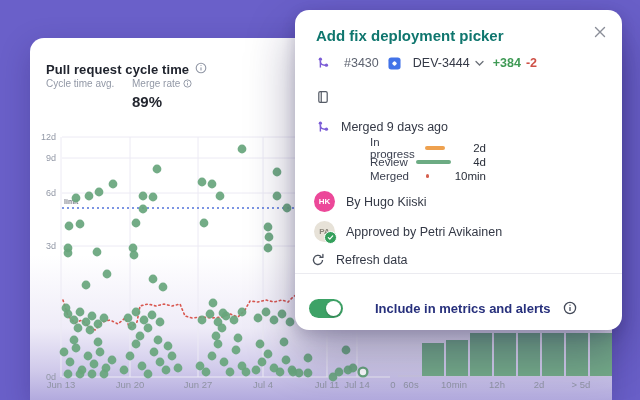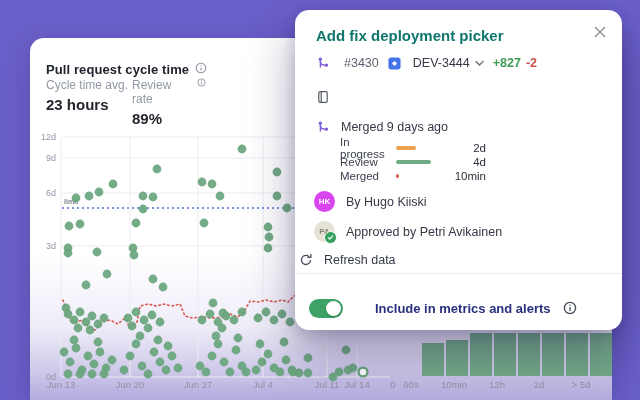--- a/index.html
+++ b/index.html
@@ -9,55 +9,55 @@
   
   .underlay{
     position:absolute;left:30px;top:38px;width:582px;height:362px;
     border-radius:14px 14px 0 0;
     background:linear-gradient(180deg,#ffffff 0%,#ffffff 60%,#efecf8 80%,#cfc9ea 92%,#b2aade 100%);
     box-shadow:0 10px 30px rgba(30,20,80,.25);
   }
   .lc-header{position:absolute;left:16px;top:12px;display:flex;align-items:flex-start;gap:6px;z-index:2;margin-top:12px;}
   .lc-title{font-size:13px;font-weight:700;color:#20242e;letter-spacing:.1px;}
   .metrics{position:absolute;left:16px;top:40px;display:grid;grid-template-columns:86px 74px auto;z-index:2;}
-  .metric .m-label{font-size:12px;color:#9298a6;display:flex;align-items:flex-start;gap:3px;}
+  .metric .m-label{font-size:10px;color:#9298a6;display:flex;align-items:center;gap:3px;}
   .metric .m-value{font-size:15px;font-weight:700;color:#23262f;margin-top:4px;}
   #chart-svg{position:absolute;left:0;top:0;}
 
   
   .popup{
     position:absolute;left:295px;top:10px;width:327px;height:320px;background:#ffffff;
     border-radius:14px;box-shadow:0 22px 48px rgba(25,18,70,.38),0 4px 14px rgba(25,18,70,.18);
   }
   .p-title{position:absolute;left:21px;top:17px;font-size:15px;font-weight:700;color:#0f766e;}
   .p-close{position:absolute;right:15px;top:15px;width:14px;height:14px;cursor:pointer;}
   .p-prrow{position:absolute;left:21px;top:46px;display:flex;align-items:center;font-size:12.5px;}
   .p-prrow .prnum{color:#5d6370;margin-left:14px;}
   .p-prrow .ticket{color:#343946;margin-left:12px;}
   .p-prrow .adds{color:#3f9a55;font-weight:700;margin-left:9px;}
   .p-prrow .dels{color:#cf5147;font-weight:700;margin-left:5px;}
   .p-row{position:absolute;left:21px;display:flex;align-items:center;gap:11px;font-size:12.5px;color:#343946;}
   .p-repo{top:80px;}
   .p-merged{top:110px;}
   .p-durs{position:absolute;left:45px;top:131px;width:146px;}
-  .dur-row{display:flex;align-items:center;height:14px;}
+  .dur-row{display:flex;align-items:center;height:14px;margin-left:30px;}
   .dur-label{width:56px;font-size:11.5px;color:#3c4150;}
   .dur-lane{flex:1;display:flex;align-items:center;}
   .dur-line{height:3.5px;border-radius:2px;display:inline-block;}
   .dur-value{width:42px;text-align:right;font-size:11.5px;color:#2a2f3a;}
   .p-person{position:absolute;left:19px;display:flex;align-items:center;gap:11px;font-size:12.5px;color:#343946;}
   .p-author{top:181px;}
   .p-approver{top:211px;}
   .avatar{position:relative;width:21px;height:21px;border-radius:50%;display:flex;align-items:center;justify-content:center;
           font-size:8px;font-weight:700;flex:0 0 auto;}
-  .avatar.hugo{background:#d946ef;color:#fff;}
+  .avatar.hugo{background:#ec4899;color:#fff;}
   .avatar.petri{background:#e7e2d8;color:#8a857a;}
   .badge{position:absolute;right:-2px;bottom:-2px;width:11px;height:11px;border-radius:50%;background:#35a05c;
          border:1.5px solid #fff;display:flex;align-items:center;justify-content:center;}
-  .p-refresh{position:absolute;left:4px;top:243px;display:flex;align-items:center;gap:11px;font-size:12.5px;color:#343946;cursor:pointer;}
+  .p-refresh{position:absolute;left:16px;top:243px;display:flex;align-items:center;gap:11px;font-size:12.5px;color:#343946;cursor:pointer;}
   .p-divider{position:absolute;left:0;right:0;top:263px;height:1px;background:#ebebf0;}
   .p-toggle-row{position:absolute;left:14px;right:14px;top:279px;height:38px;display:flex;align-items:center;gap:12px;}
   .toggle{position:relative;width:34px;height:19px;border-radius:10px;background:#3da266;flex:0 0 auto;cursor:pointer;}
   .toggle .knob{position:absolute;right:2px;top:2px;width:15px;height:15px;border-radius:50%;background:#fff;
                 box-shadow:0 1px 2px rgba(0,0,0,.25);}
   .toggle-label{font-size:13px;font-weight:700;color:#27307c;padding-left:20px;}
   .icon{display:inline-flex;flex:0 0 auto;}
 </style>
 </head>
 <body>
@@ -235,25 +235,24 @@
             <rect x="6.35" y="6" width="1.3" height="4" rx="0.6" fill="#9298a6"></rect>
             <rect x="6.35" y="3.4" width="1.3" height="1.4" rx="0.6" fill="#9298a6"></rect>
           </svg>
       </span>
     </header>
     <div class="metrics" id="metrics">
         <div class="metric">
           <div class="m-label">
             <span>Cycle time avg.</span>
           </div>
-          <div class="m-value">23 hours</div>
         </div>
         <div class="metric">
           <div class="m-label">
-            <span>Review rate</span>
+            <span>Merge rate</span>
             <span class="icon">
               <svg width="9" height="9" viewBox="0 0 14 14">
                 <circle cx="7" cy="7" r="5.6" fill="none" stroke="#9298a6" stroke-width="1.5"></circle>
                 <rect x="6.3" y="6" width="1.4" height="4" fill="#9298a6"></rect>
                 <rect x="6.3" y="3.3" width="1.4" height="1.5" fill="#9298a6"></rect>
               </svg>
             </span>
           </div>
           <div class="m-value">89%</div>
         </div>
@@ -283,21 +282,21 @@
             <rect x="0.5" y="0.5" width="13" height="13" rx="3" fill="#4273e8"></rect>
             <rect x="5" y="5" width="4" height="4" rx="1" fill="#ffffff" transform="rotate(45 7 7)"></rect>
           </svg>
       </span>
       <span class="ticket">DEV-3444</span>
       <span class="icon" style="margin-left:5px">
         <svg width="9" height="7" viewBox="0 0 9 7">
             <path d="M1 1.5 L4.5 5 L8 1.5" stroke="#6b7078" stroke-width="1.3" fill="none" stroke-linecap="round"></path>
           </svg>
       </span>
-      <span class="adds">+827</span>
+      <span class="adds">+384</span>
       <span class="dels">-2</span>
     </div>
 
     <div class="p-row p-repo">
       <span class="icon">
         <svg width="14" height="14" viewBox="0 0 16 16">
             <rect x="3.2" y="1.8" width="9.6" height="12.4" rx="1.6" fill="none" stroke="#555b66" stroke-width="1.4"></rect>
             <path d="M6 1.8v12.4" stroke="#555b66" stroke-width="1.4"></path>
           </svg>
       </span>

